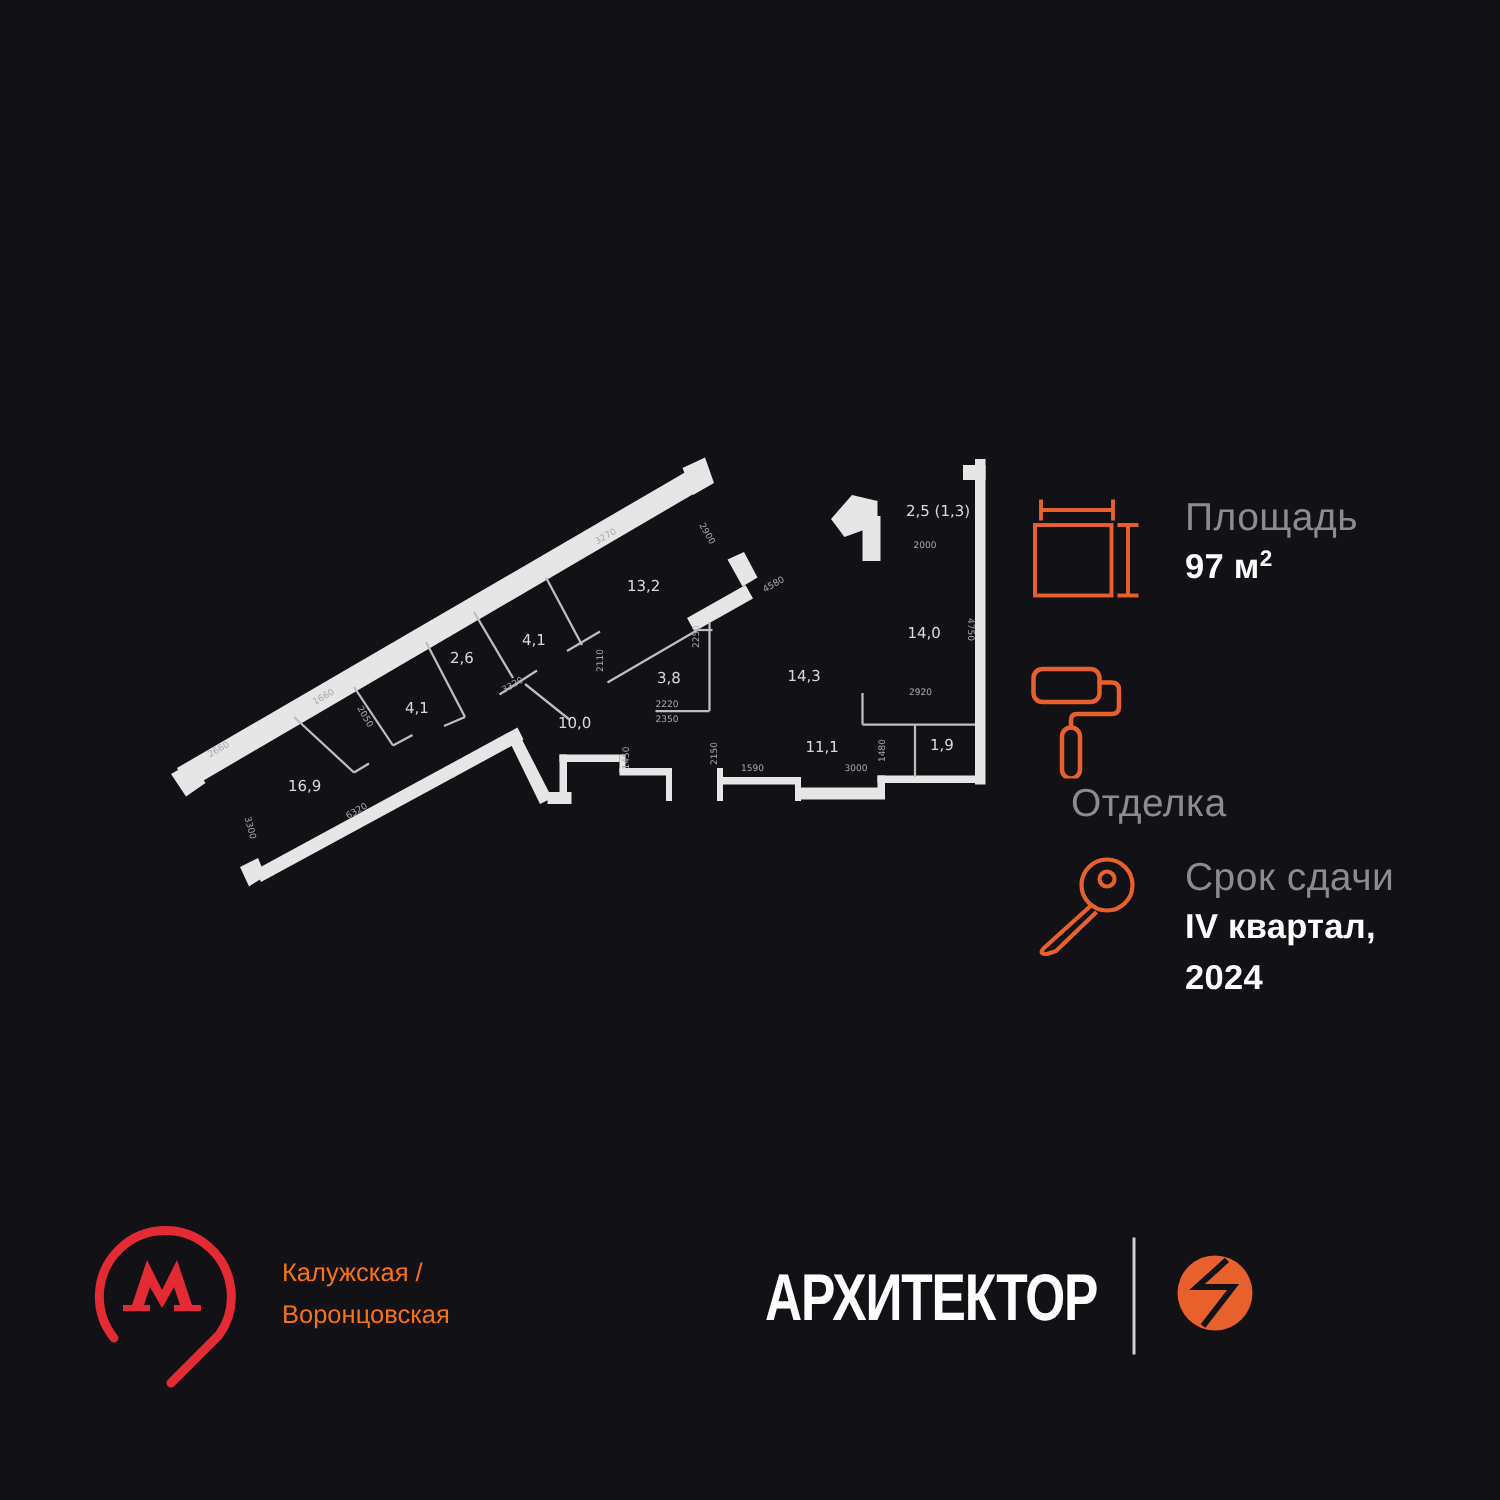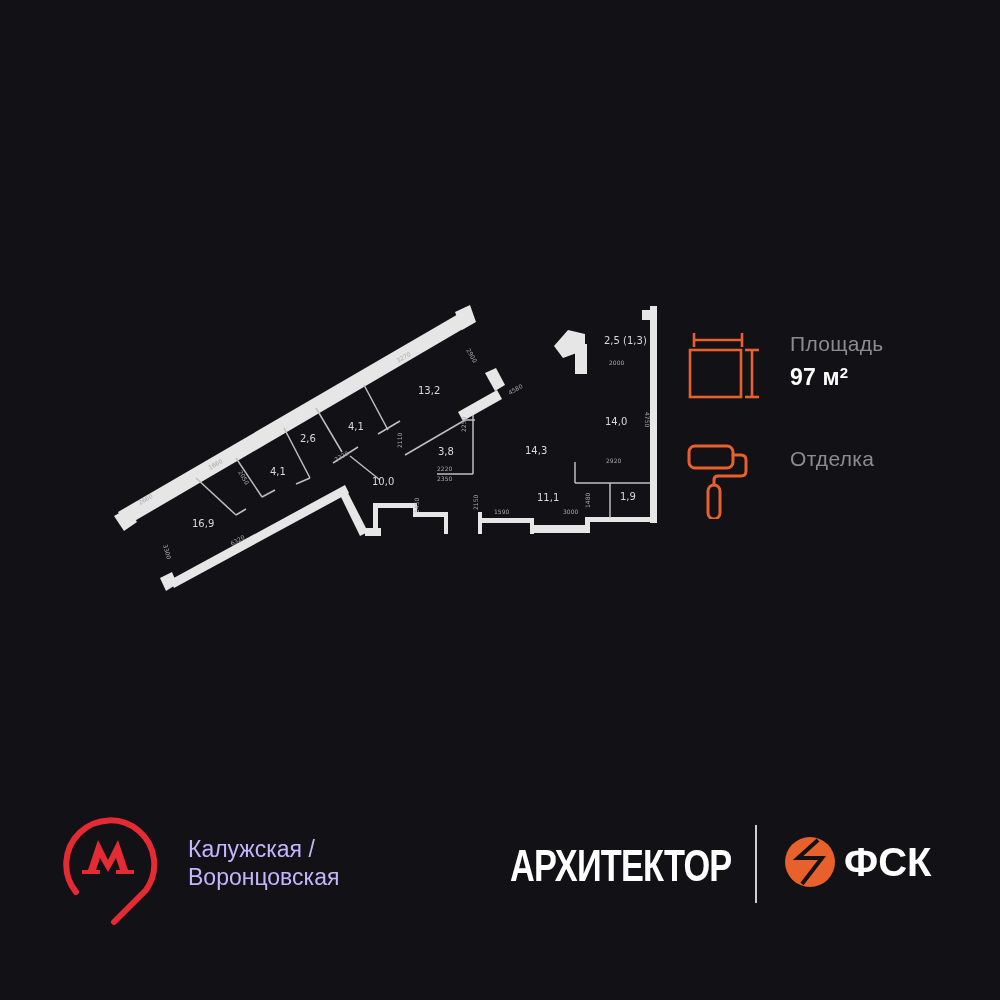--- a/index.html
+++ b/index.html
@@ -47,21 +47,21 @@
     .info-icon {
       width: 76px;
       height: 76px;
       flex: 0 0 76px;
     }
     .info-text {
       margin-left: 28px;
     }
     .info-label {
       color: #8c8c8f;
-      font-size: 21px;
+      font-size: 26px;
       line-height: 32px;
       letter-spacing: 0.3px;
     }
     .info-value {
       color: #ffffff;
       font-size: 23px;
       line-height: 34px;
       letter-spacing: 0.2px;
       font-weight: bold;
     }
@@ -76,22 +76,22 @@
     .metro {
       position: absolute;
       left: 58px;
       top: 808px;
       display: flex;
       align-items: center;
     }
     .metro-icon { width: 102px; height: 118px; }
     .metro-text {
       margin-left: 28px;
-      color: #c4b5fd;
-      font-size: 23px;
+      color: #f97316;
+      font-size: 17px;
       line-height: 28px;
       margin-top: -8px;
     }
 
     
     .logo-arch {
       position: absolute;
       left: 510px;
       top: 842px;
       color: #ffffff;
@@ -242,48 +242,61 @@
         <line x1="59" y1="22" x2="73" y2="22"></line>
         <line x1="59" y1="69" x2="73" y2="69"></line>
       </g>
     </svg>
     <div class="info-text">
       <div class="info-label">Площадь</div>
       <div class="info-value"><span>97 м</span><sup>2</sup></div>
     </div>
   </div>
 
-  <div class="info-item" style="top:443px;">
+  <div class="info-item" style="top:443px;flex-direction:column;">
     <svg class="info-icon" viewBox="0 0 76 76">
       <g stroke="#e8612c" stroke-width="3" fill="none" stroke-linejoin="round" stroke-linecap="round">
         <rect x="3" y="3" width="44" height="22" rx="6"></rect>
         <path d="M47 12 H55 Q60 12 60 17 V28 Q60 33 55 33 H32 Q28 33 28 37 V42"></path>
         <rect x="22" y="42" width="12" height="34" rx="6"></rect>
       </g>
     </svg>
     <div class="info-text">
       <div class="info-label">Отделка</div>
     </div>
   </div>
 
+  <div class="info-item" style="top:568px;">
+    <svg class="info-icon" viewBox="0 0 76 76">
+      <g stroke="#e8612c" stroke-width="2.8" fill="none" stroke-linejoin="round">
+        <circle cx="52" cy="22" r="17"></circle>
+        <circle cx="52" cy="18" r="5"></circle>
+        <path d="M41 36 L10 64 Q6 68 12 68 L18 66 L45 40"></path>
+      </g>
+    </svg>
+    <div class="info-text">
+      <div class="info-label">Срок сдачи</div>
+      <div class="info-value">IV квартал,</div>
+      <div class="info-value">2024</div>
+    </div>
+  </div>
 
   <div class="metro">
     <svg class="metro-icon" viewBox="0 0 102 118">
       <path d="M18 84 A44 44 0 1 1 88 82 L56 114" stroke="#e42a33" stroke-width="6" fill="none" stroke-linecap="round"></path>
       <path d="M24 62 H30 L40 32 L50 52 L60 32 L70 62 H76 V66 H58 V62 H62 L58 50 L50 64 L42 50 L38 62 H42 V66 H24 Z" fill="#e42a33"></path>
     </svg>
     <div class="metro-text">
       <div>Калужская /</div>
       <div>Воронцовская</div>
     </div>
   </div>
 
   <div class="logo-arch">АРХИТЕКТОР</div>
   <div class="logo-divider"></div>
   <div class="logo-fsk">
     <svg class="fsk-mark" viewBox="0 0 52 52">
       <circle cx="26" cy="26" r="25" fill="#e8612c"></circle>
       <path d="M34 4 L14 22 H38 L18 48" stroke="#121116" stroke-width="4" fill="none" stroke-linejoin="miter"></path>
     </svg>
-    <div class="fsk-text">ФСК</div>
   </div>
 
 </div>
 
 </body></html>

